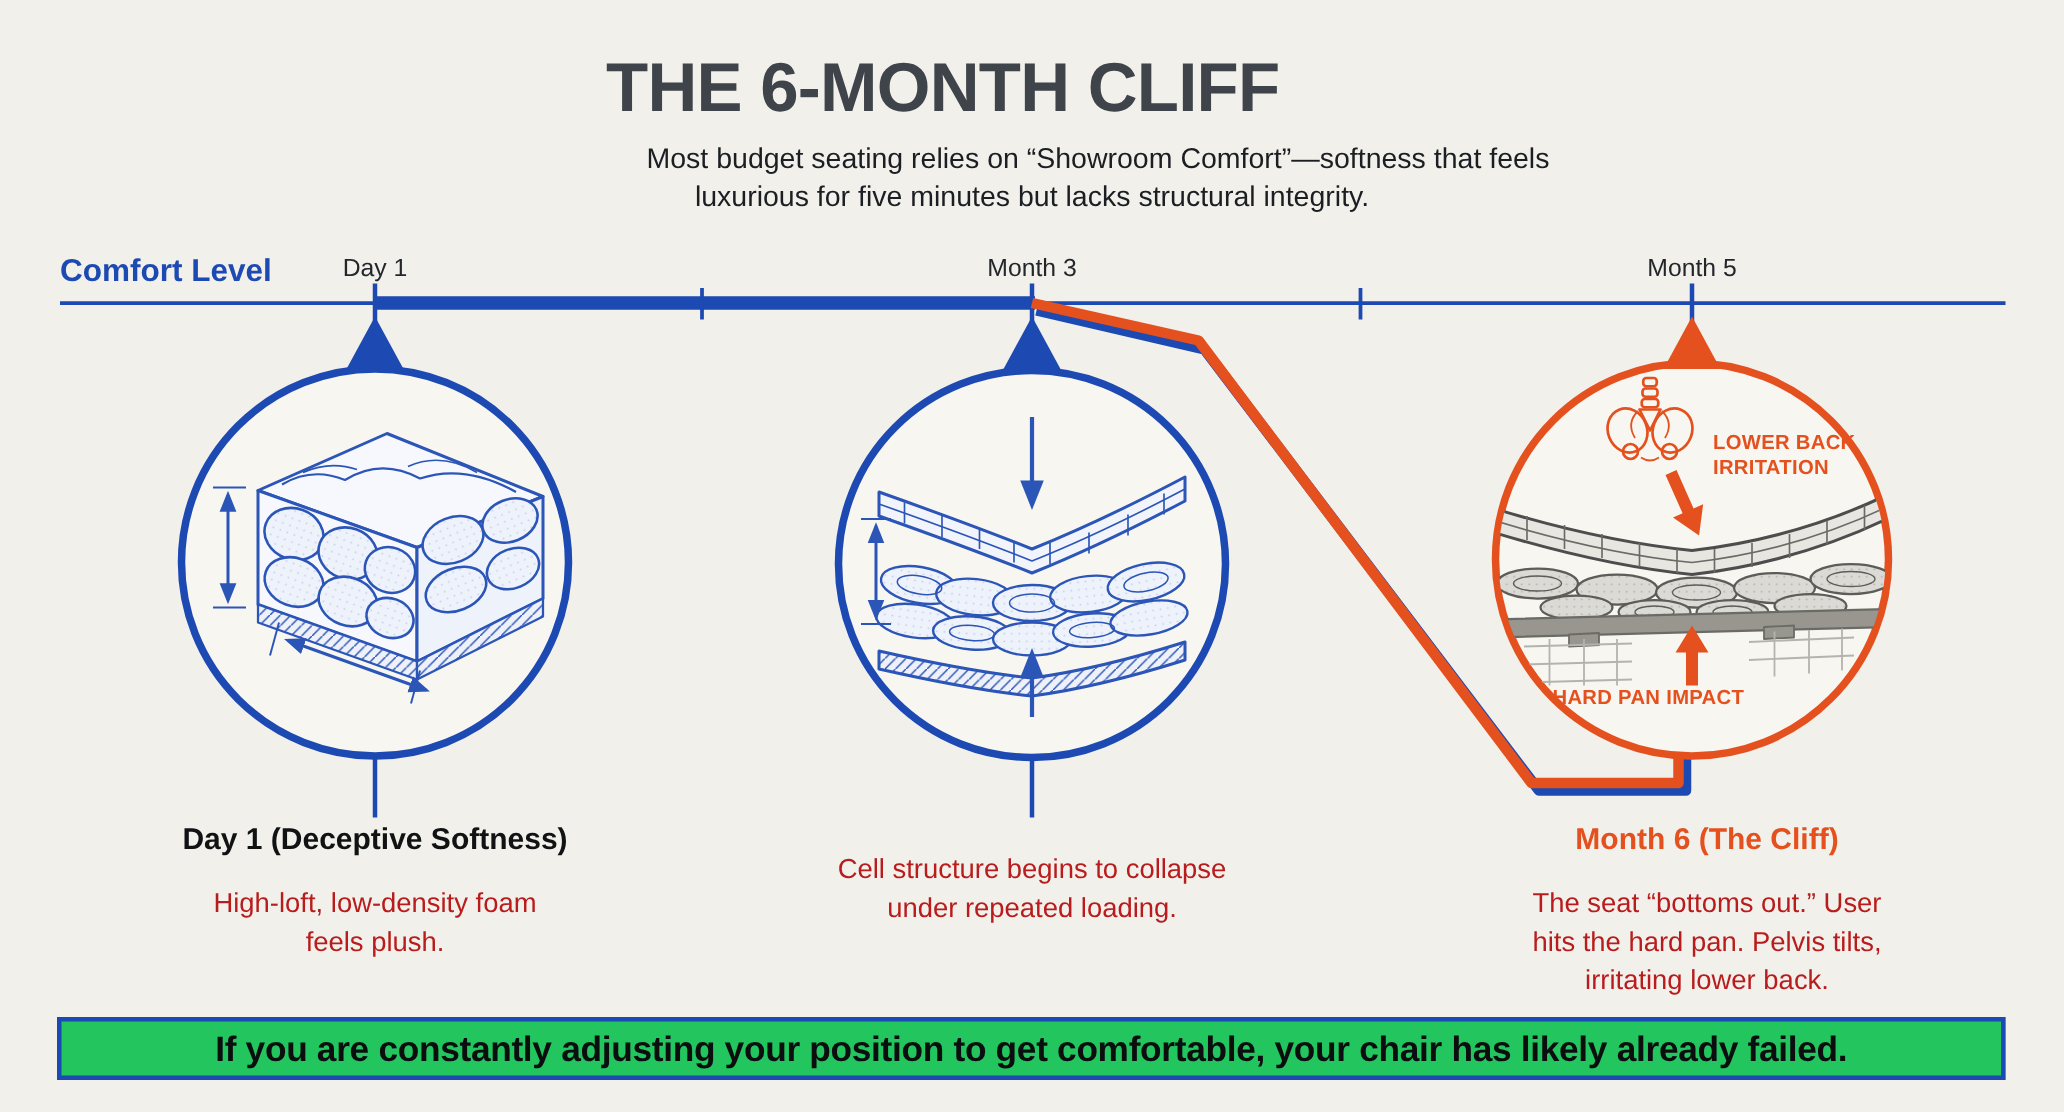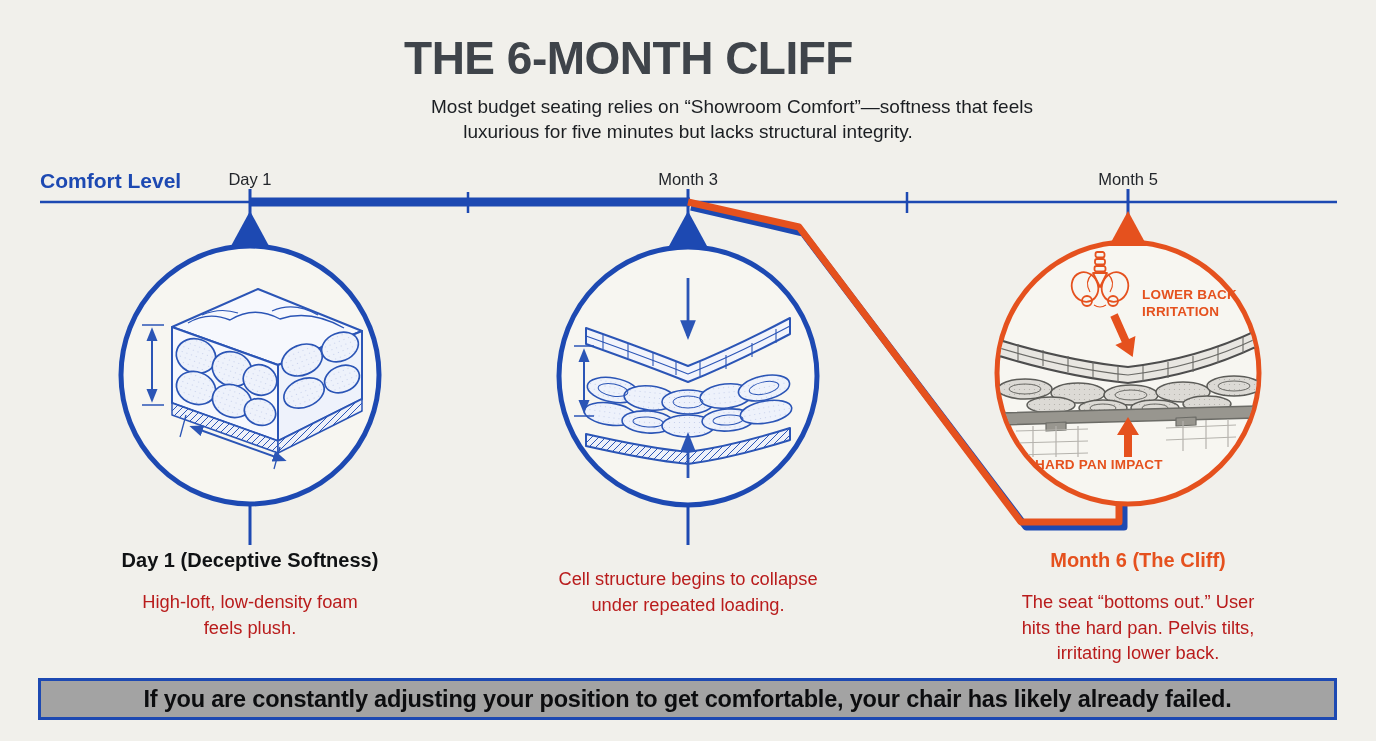--- a/index.html
+++ b/index.html
@@ -29,21 +29,21 @@
   #diagram{position:absolute;left:0;top:0;width:1376px;height:741px;}
   .stage{top:549px;text-align:center;}
   .stage h3{margin:0 0 5px 0;font-size:20px;font-weight:700;color:#101214;}
   .stage p{margin:17px auto;font-size:18.3px;line-height:25.5px;color:#b91c1c;}
   #stage-3 h3{color:#e5511e;}
   .seat-annotation{
     font-size:13.5px;font-weight:700;color:#e5511e;line-height:17px;letter-spacing:0.2px;
   }
   #banner{
     left:38px;top:678px;width:1299px;height:42px;box-sizing:border-box;
-    border:3px solid #1d49b2;background:#a3a3a3;
+    border:3px solid #1d49b2;background:#22c55e;
     display:flex;align-items:center;justify-content:center;
   }
   #banner span{font-size:23.5px;font-weight:700;color:#0c0d0f;letter-spacing:-0.2px;}
 </style>
 </head>
 <body>
 
 <svg id="diagram" viewBox="0 0 1376 741" xmlns="http://www.w3.org/2000/svg">
   <defs>
     <marker id="arrowBlue" viewBox="0 0 10 8" refX="8" refY="4" markerWidth="7" markerHeight="6" orient="auto-start-reverse">

